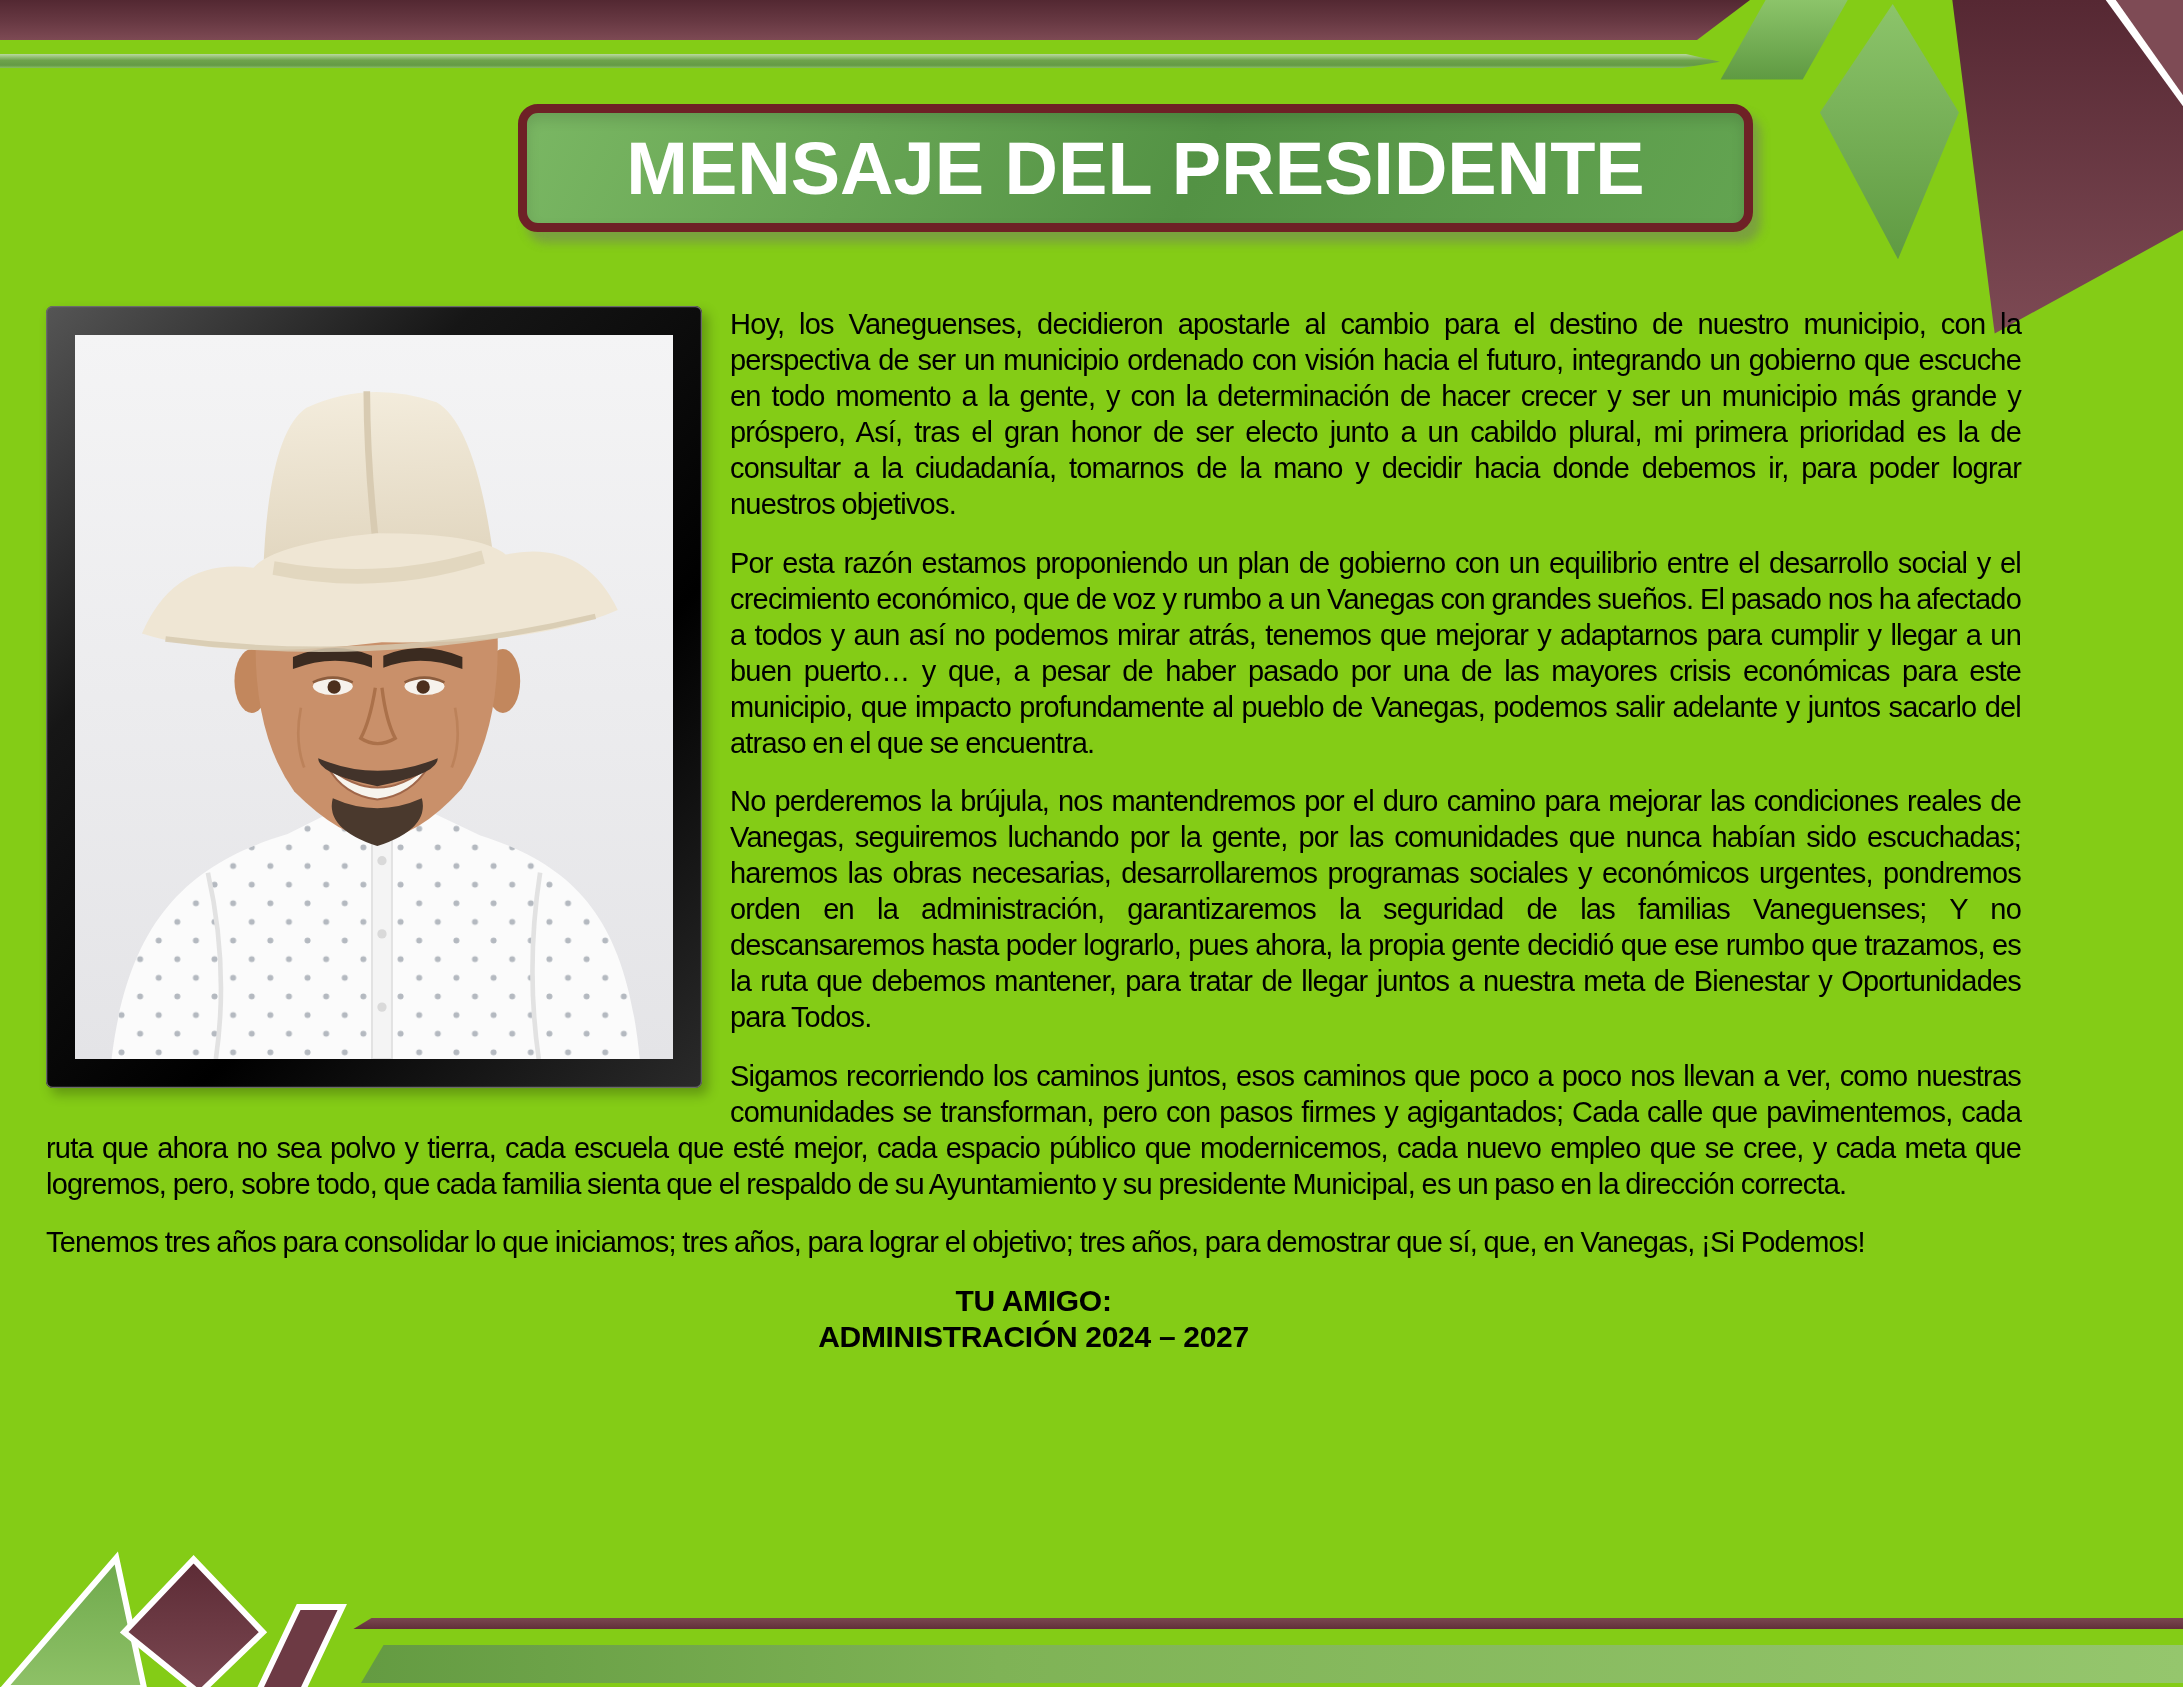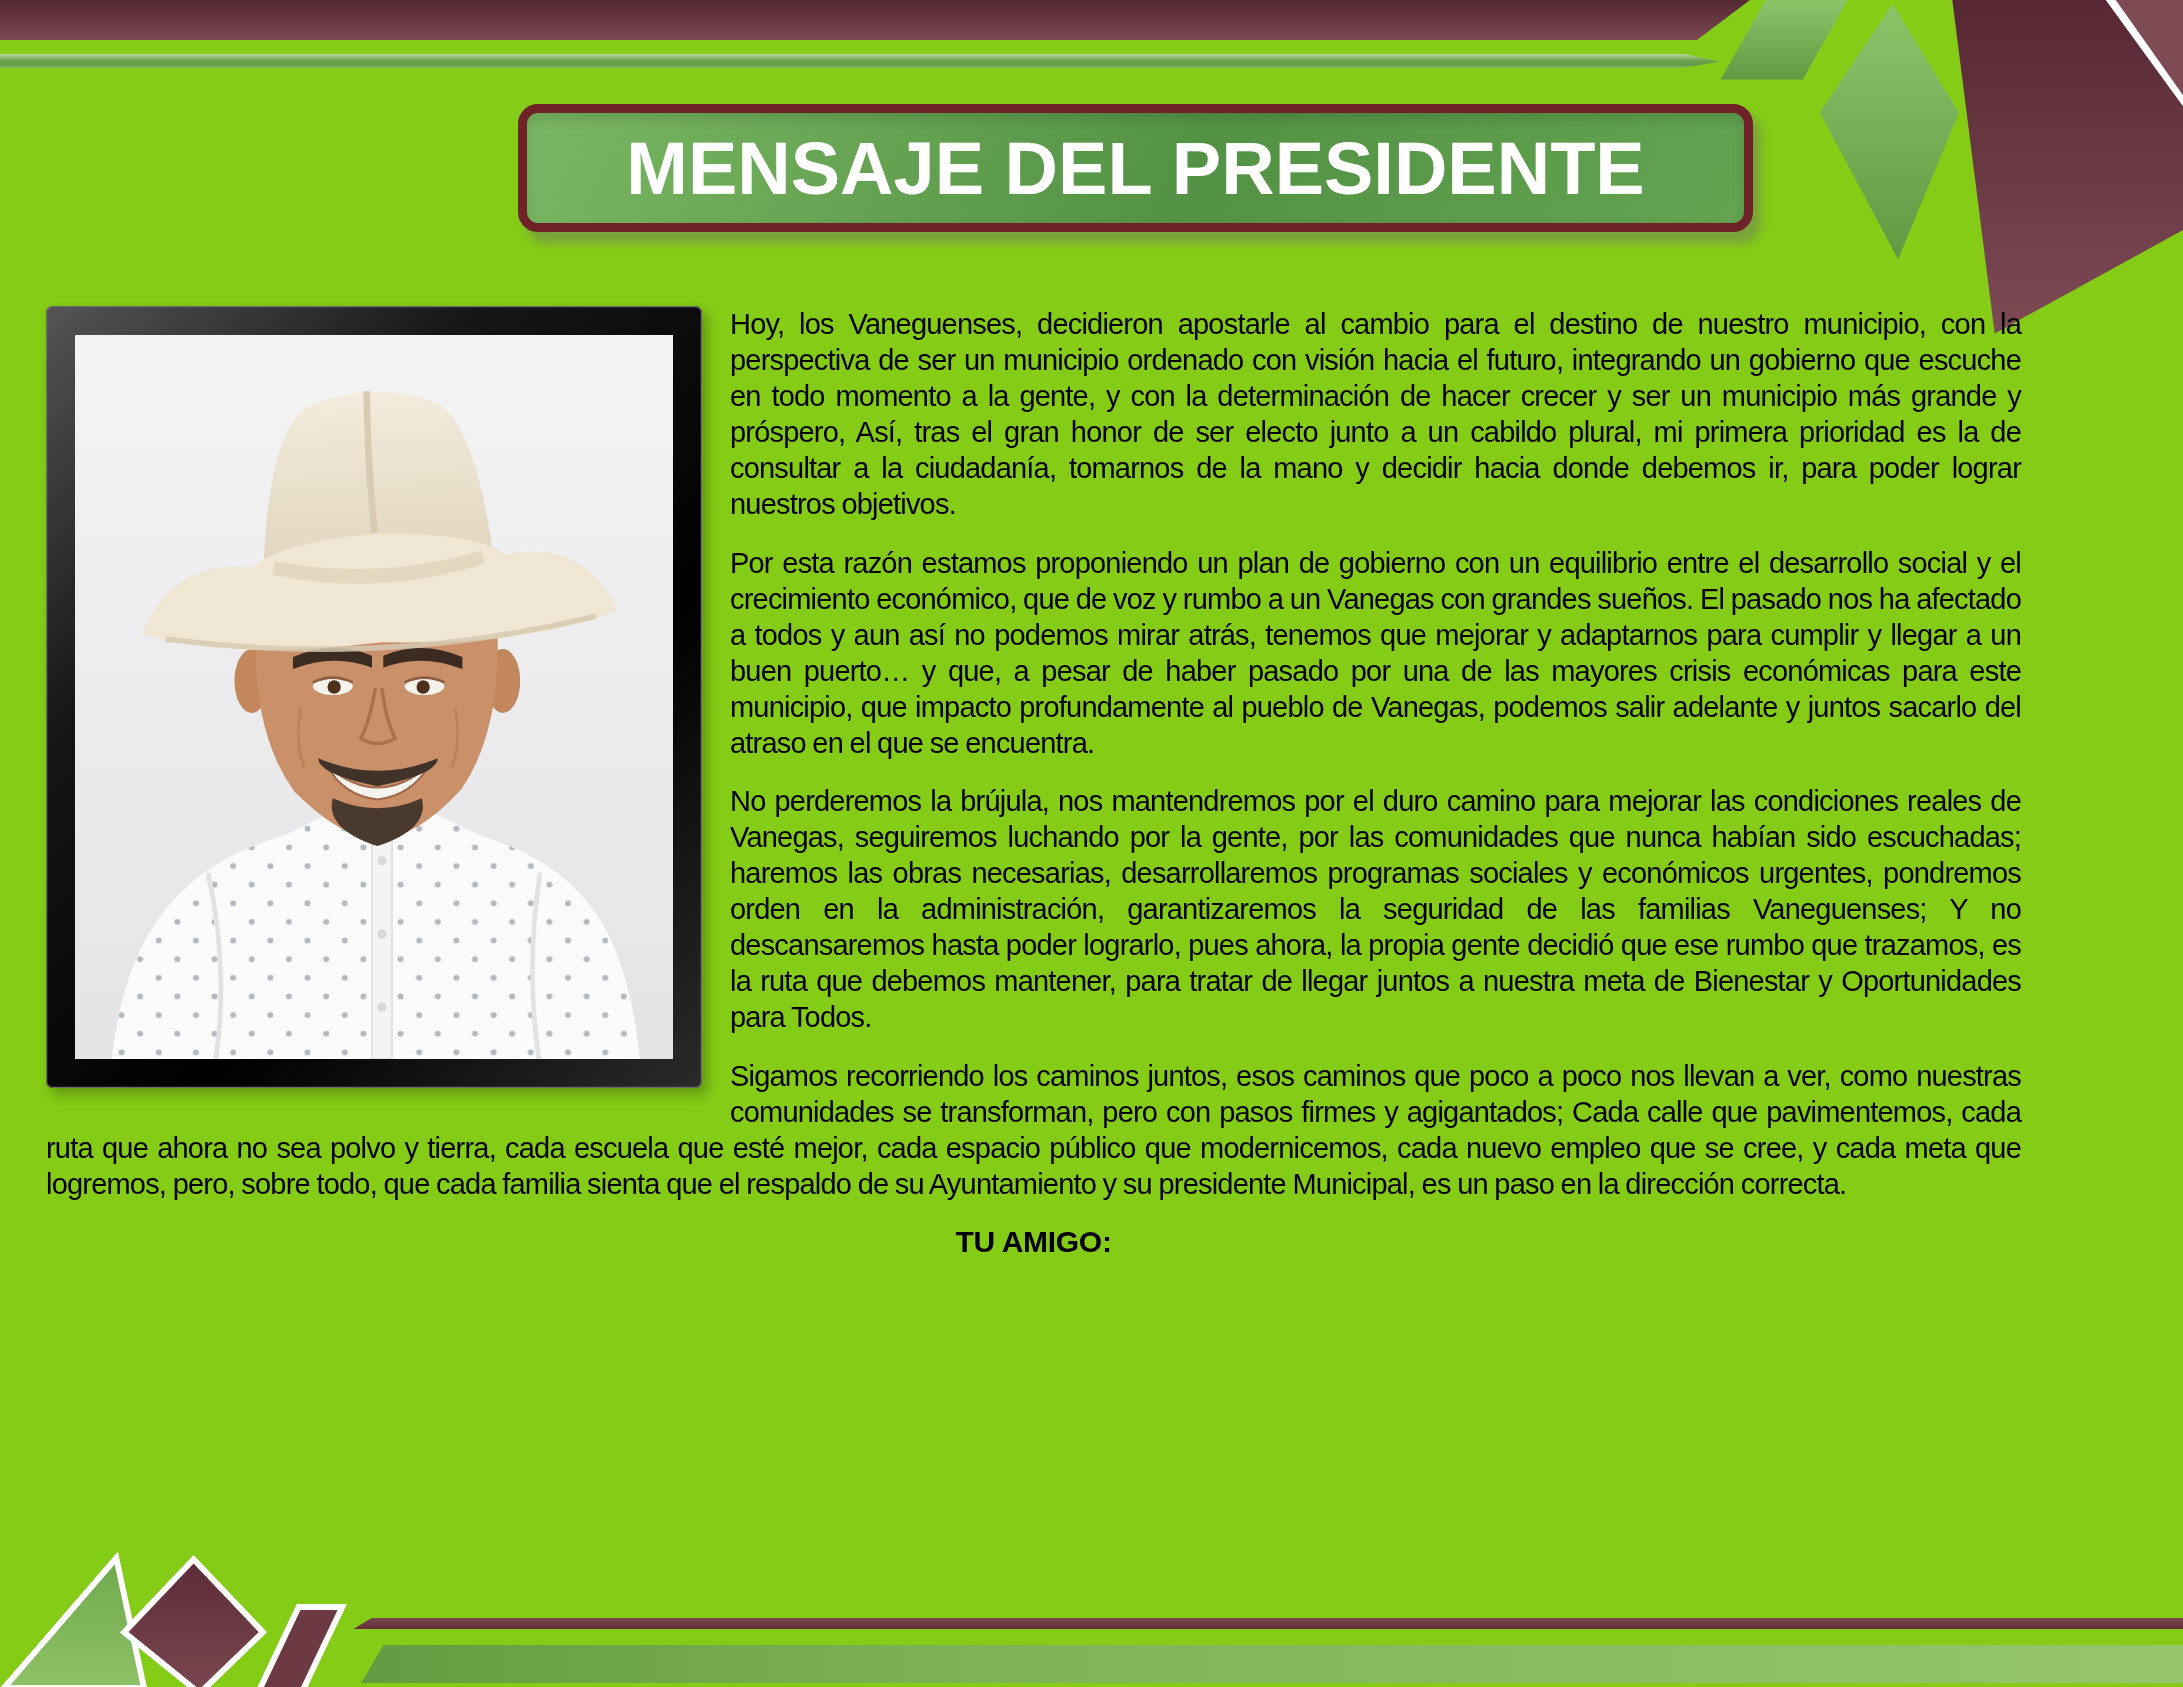--- a/index.html
+++ b/index.html
@@ -142,23 +142,25 @@
             <path d="M130 440 Q455 500 778 440" stroke="#d6c9af" stroke-width="8" fill="none" opacity="0.85"></path>
           </g>
         </svg>
       </div>
     </div>
 
     <p class="body-text">Hoy, los Vaneguenses, decidieron apostarle al cambio para el destino de nuestro municipio, con la perspectiva de ser un municipio ordenado con visión hacia el futuro, integrando un gobierno que escuche en todo momento a la gente, y con la determinación de hacer crecer y ser un municipio más grande y próspero, Así, tras el gran honor de ser electo junto a un cabildo plural, mi primera prioridad es la de consultar a la ciudadanía, tomarnos de la mano y decidir hacia donde debemos ir, para poder lograr nuestros objetivos.</p>
     <p class="body-text">Por esta razón estamos proponiendo un plan de gobierno con un equilibrio entre el desarrollo social y el crecimiento económico, que de voz y rumbo a un Vanegas con grandes sueños. El pasado nos ha afectado a todos y aun así no podemos mirar atrás, tenemos que mejorar y adaptarnos para cumplir y llegar a un buen puerto… y que, a pesar de haber pasado por una de las mayores crisis económicas para este municipio, que impacto profundamente al pueblo de Vanegas, podemos salir adelante y juntos sacarlo del atraso en el que se encuentra.</p>
     <p class="body-text">No perderemos la brújula, nos mantendremos por el duro camino para mejorar las condiciones reales de Vanegas, seguiremos luchando por la gente, por las comunidades que nunca habían sido escuchadas; haremos las obras necesarias, desarrollaremos programas sociales y económicos urgentes, pondremos orden en la administración, garantizaremos la seguridad de las familias Vaneguenses; Y no descansaremos hasta poder lograrlo, pues ahora, la propia gente decidió que ese rumbo que trazamos, es la ruta que debemos mantener, para tratar de llegar juntos a nuestra meta de Bienestar y Oportunidades para Todos.</p>
     <p class="body-text">Sigamos recorriendo los caminos juntos, esos caminos que poco a poco nos llevan a ver, como nuestras comunidades se transforman, pero con pasos firmes y agigantados; Cada calle que pavimentemos, cada ruta que ahora no sea polvo y tierra, cada escuela que esté mejor, cada espacio público que modernicemos, cada nuevo empleo que se cree, y cada meta que logremos, pero, sobre todo, que cada familia sienta que el respaldo de su Ayuntamiento y su presidente Municipal, es un paso en la dirección correcta.</p>
+    <p class="body-text">Tenemos tres años para consolidar lo que iniciamos; tres años, para lograr el objetivo; tres años, para demostrar que sí, que, en Vanegas, ¡Si Podemos!</p>
 
     <div class="signature">
       <div>TU AMIGO:</div>
+      <div>ADMINISTRACIÓN 2024 – 2027</div>
     </div>
   </div>
 
   <div class="bottom-maroon-band"></div>
   <div class="bottom-green-band"></div>
 
   <svg class="bottom-left-decor" viewBox="0 0 560 220" preserveAspectRatio="none">
     <defs>
       <linearGradient id="gGreen2" x1="0" y1="0" x2="0" y2="1">
         <stop offset="0" stop-color="#6fa94c"></stop>

